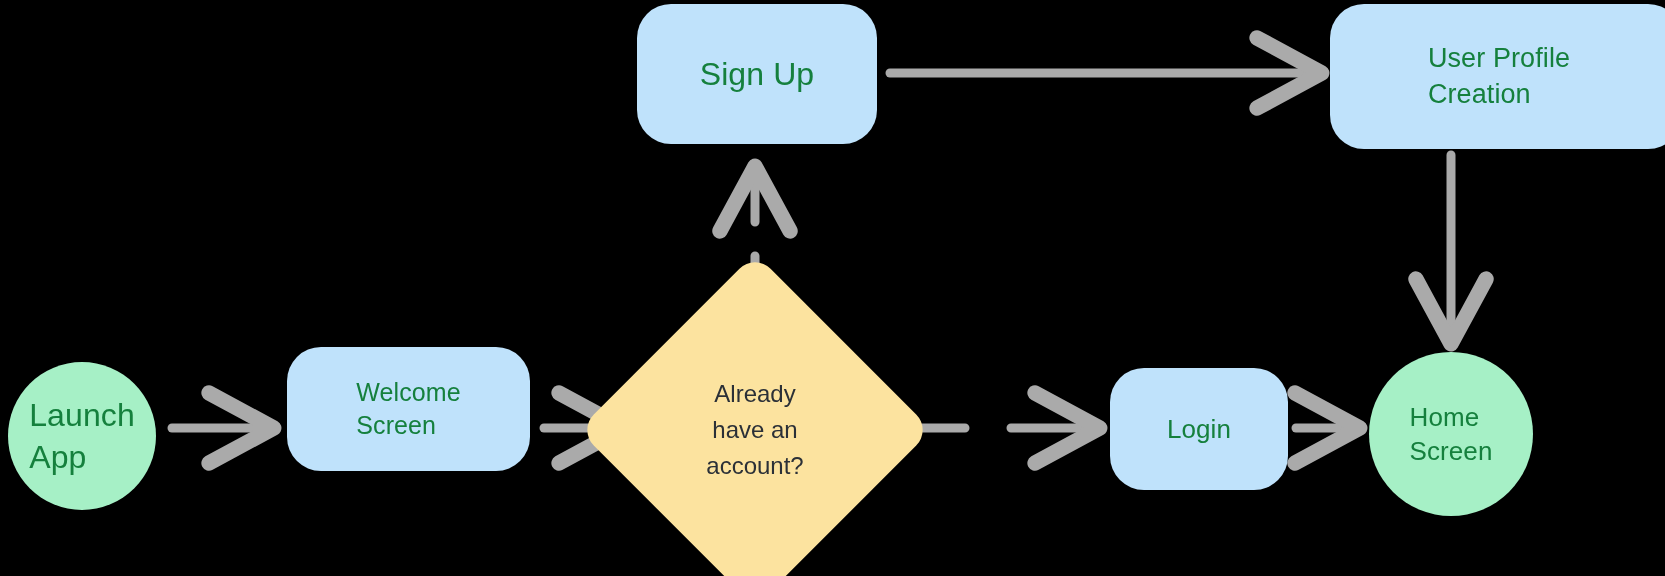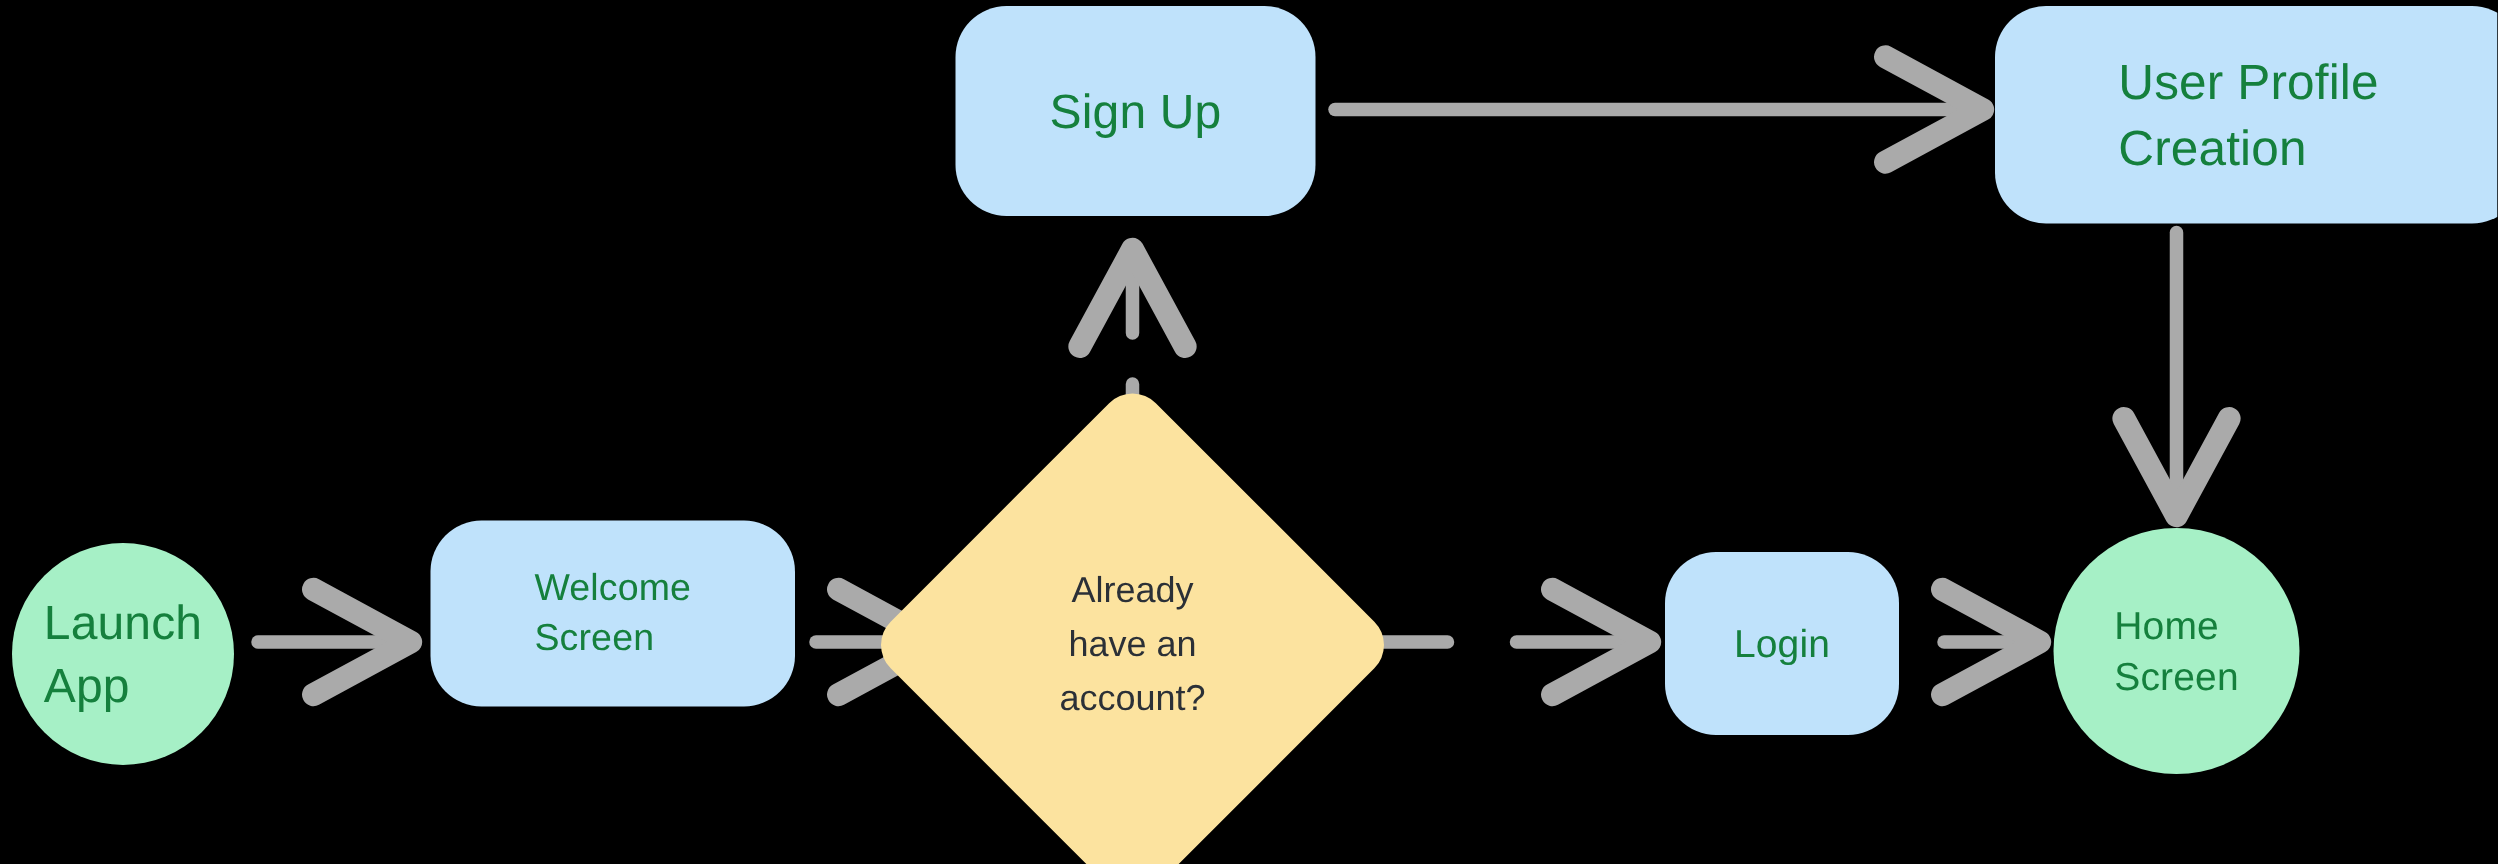--- a/index.html
+++ b/index.html
@@ -125,25 +125,25 @@
     <div class="diamond-label" style="font-size:24px;">Already
 have an
 account?</div>
   </div>
 
   <div class="node shape-rect" style="left:637px; top:4px; width:240px; height:140px; background:#bfe2fb;">
     <span class="node-label" style="font-size:32px;">Sign Up</span>
   </div>
 
   <div class="node shape-rect" style="left:1330px; top:4px; width:352px; height:145px; background:#bfe2fb;">
-    <span class="node-label" style="font-size:33px; padding-right:14px;">User Profile
+    <span class="node-label" style="font-size:27px; padding-right:14px;">User Profile
 Creation</span>
   </div>
 
-  <div class="node shape-rect" style="left:1110px; top:368px; width:156px; height:122px; background:#bfe2fb;">
+  <div class="node shape-rect" style="left:1110px; top:368px; width:178px; height:122px; background:#bfe2fb;">
     <span class="node-label" style="font-size:26px;">Login</span>
   </div>
 
   <div class="node shape-circle" style="left:1369px; top:352px; width:164px; height:164px; background:#a6f0c6;">
     <span class="node-label" style="font-size:26px;">Home
 Screen</span>
   </div>
 
 </div>
 

